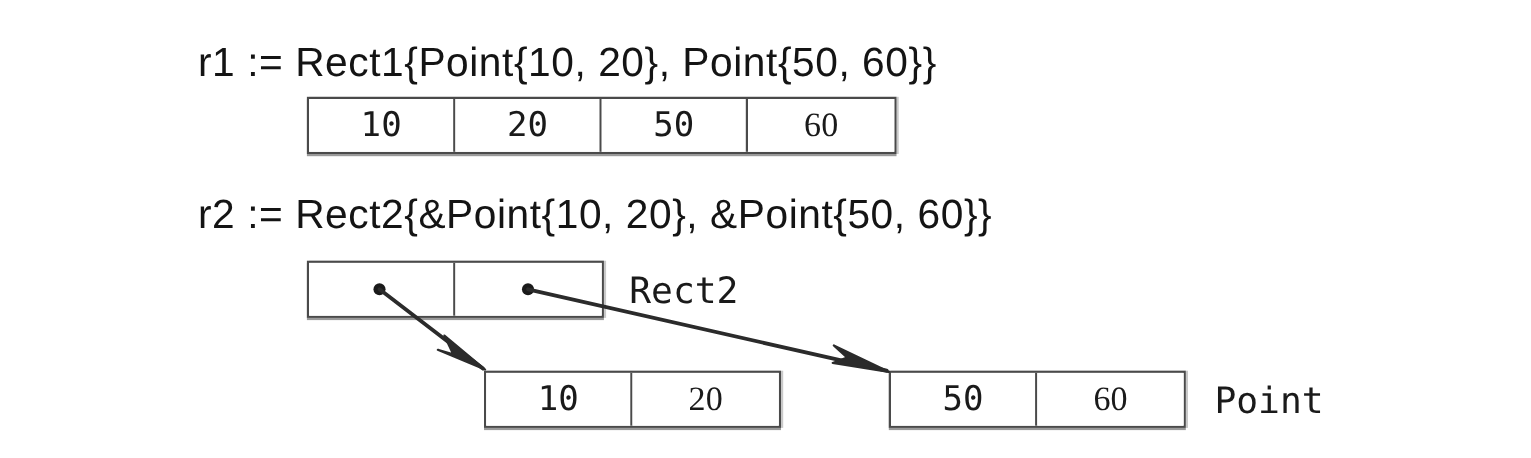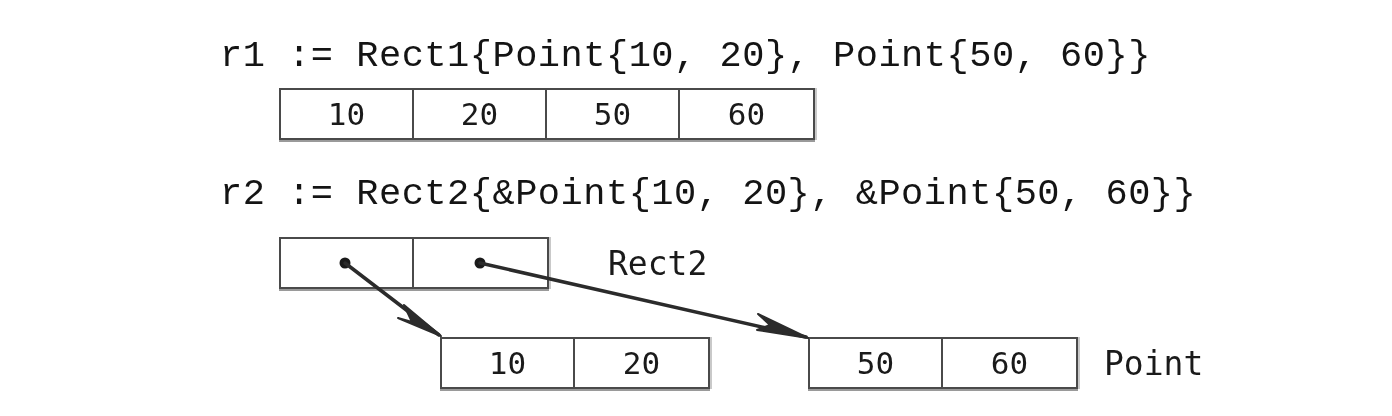--- a/index.html
+++ b/index.html
@@ -14,27 +14,26 @@
     height: 416px;
     background: #ffffff;
     overflow: hidden;
     font-family: "DejaVu Sans Mono", "Liberation Mono", monospace;
     color: #1a1a1a;
   }
 
   
   .code-line {
     position: absolute;
-    font-family: Liberation Mono, monospace;
+    font-family: Liberation Sans, sans-serif;
     font-size: 37px;
     letter-spacing: 0.5px;
     white-space: pre;
     color: #141414;
     line-height: 1;
-    margin-left: 40px;
   }
   #code-line-1 { left: 180px; top: 38px; }
   #code-line-2 { left: 180px; top: 176px; }
 
   
   .mem-box {
     position: absolute;
     display: flex;
     box-sizing: border-box;
     background: #ffffff;
@@ -45,21 +44,21 @@
     box-sizing: border-box;
     display: flex;
     align-items: center;
     justify-content: center;
     font-family: "DejaVu Sans Mono", "Liberation Mono", monospace;
     font-size: 31px;
     color: #1a1a1a;
     border-right: 2px solid #4a4a4a;
     background: #ffffff;
   }
-  .mem-cell:last-child { border-right: none; }
+  .mem-cell:last-child { border-right: none; font-family: Liberation Serif, serif; }
 
   
   #rect1-box {
     left: 279px;
     top: 88px;
     width: 536px;
     height: 52px;
   }
   #rect1-box .mem-cell { width: 134px; }
 
@@ -92,21 +91,21 @@
   
   .type-label {
     position: absolute;
     font-family: "DejaVu Sans Mono", "Liberation Mono", monospace;
     font-size: 33px;
     color: #1a1a1a;
     white-space: pre;
     line-height: 1;
   }
   #label-rect1 { left: 840px; top: 98px; }
-  #label-rect2 { left: 572px; top: 247px; margin-left: 36px; }
+  #label-rect2 { left: 572px; top: 247px; }
   #label-point { left: 1104px; top: 347px; }
 
   
   #arrow-layer {
     position: absolute;
     left: 0;
     top: 0;
     width: 1392px;
     height: 416px;
     pointer-events: none;

